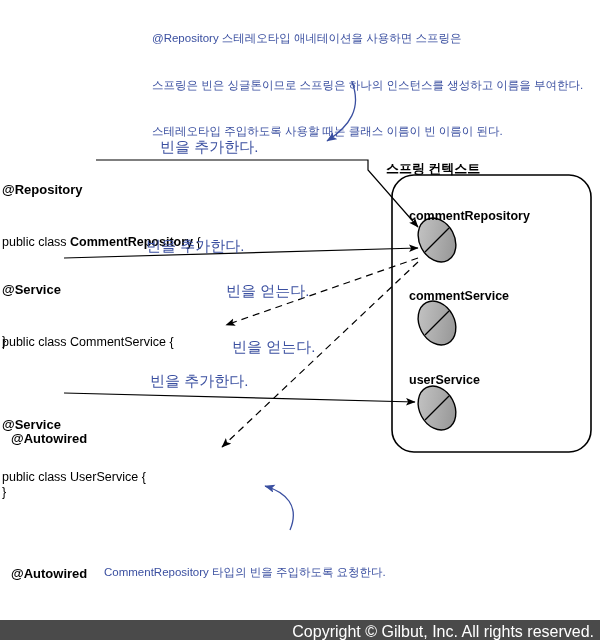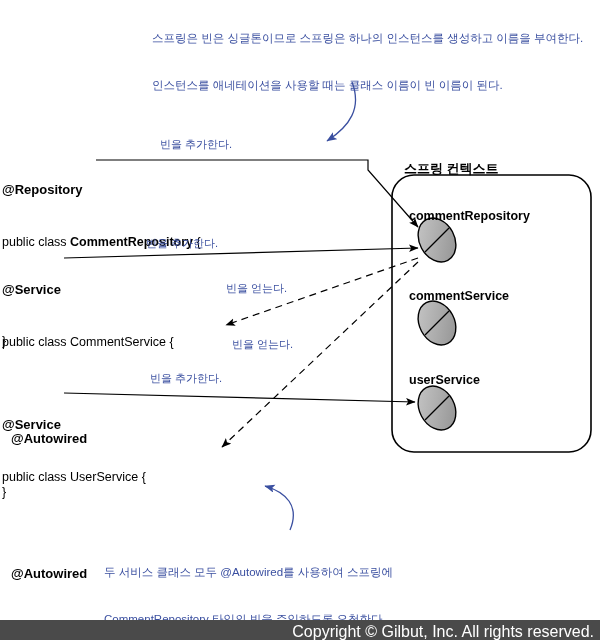--- a/index.html
+++ b/index.html
@@ -55,35 +55,36 @@
   }
   .code .bold { font-weight: bold; }
   .code-line { white-space: pre; line-height: 1.5; }
 
   #code-repo  { left: 2px;  top: 146px; }
   #code-svc   { left: 2px;  top: 246px; }
   #code-usvc  { left: 2px;  top: 381px; }
 
   
   .edge-label {
-    font-size: 11px;
+    font-size: 15px;
     color: #3a4fa0;
   }
   #lbl-add-1 { left: 160px; top: 137px; }
   #lbl-add-2 { left: 146px; top: 236px; }
   #lbl-add-3 { left: 150px; top: 371px; }
   #lbl-get-1 { left: 226px; top: 281px; }
   #lbl-get-2 { left: 232px; top: 337px; }
 
   
   #ctx-title {
-    left: 404px;
+    left: 386px;
     top: 160px;
     font-size: 13px;
     font-weight: bold;
+    font-family: Liberation Serif, serif;
   }
   .bean-label {
     font-size: 12.5px;
     font-weight: bold;
   }
   #bean-1 { left: 409px; top: 208px; }
   #bean-2 { left: 409px; top: 288px; }
   #bean-3 { left: 409px; top: 372px; }
 
   
@@ -145,22 +146,23 @@
   <path d="M64,393 L415,402" fill="none" stroke="#000" stroke-width="1.2" marker-end="url(#arrowSolid)"></path>
 
   <path d="M418,258 L226,325" fill="none" stroke="#000" stroke-width="1.2" stroke-dasharray="7,5" marker-end="url(#arrowSolid)"></path>
 
   <path d="M418,262 L222,447" fill="none" stroke="#000" stroke-width="1.2" stroke-dasharray="7,5" marker-end="url(#arrowSolid)"></path>
 
   <path d="M290,530 C300,506 286,492 265,486" fill="none" stroke="#3a4fa0" stroke-width="1.3" marker-end="url(#arrowSolidBlue)"></path>
 </svg>
 
 <div class="txt note-top">
+  <div>@Repository 스테레오타입 애네테이션을 사용하면 스프링은</div>
   <div>스프링은 빈은 싱글톤이므로 스프링은 하나의 인스턴스를 생성하고 이름을 부여한다.</div>
-  <div>인스턴스를 애네테이션을 사용할 때는 클래스 이름이 빈 이름이 된다.</div>
+  <div>스테레오타입 주입하도록 사용할 때는 클래스 이름이 빈 이름이 된다.</div>
 </div>
 
 <div class="txt code" id="code-repo">
   <div class="code-line ann">@Repository</div>
   <div class="code-line"><span>public class </span><span class="bold">CommentRepository</span><span> {</span></div>
   <div class="code-line" style="height:13px"></div>
   <div class="code-line">}</div>
 </div>
 
 <div class="txt code" id="code-svc">
@@ -185,20 +187,19 @@
 <div class="txt edge-label" id="lbl-add-3">빈을 추가한다.</div>
 <div class="txt edge-label" id="lbl-get-1">빈을 얻는다.</div>
 <div class="txt edge-label" id="lbl-get-2">빈을 얻는다.</div>
 
 <div class="txt" id="ctx-title">스프링 컨텍스트</div>
 <div class="txt bean-label" id="bean-1">commentRepository</div>
 <div class="txt bean-label" id="bean-2">commentService</div>
 <div class="txt bean-label" id="bean-3">userService</div>
 
 <div class="txt note-bottom">
-  <div>두 서비스 클래스 모두 @Autowired를 사용하여 스프링에</div>
   <div>CommentRepository 타입의 빈을 주입하도록 요청한다.</div>
   
   
 </div>
 
 <div id="footer-bar"></div>
 <div id="footer-text">Copyright © Gilbut, Inc. All rights reserved.</div>
 
 </body></html>

